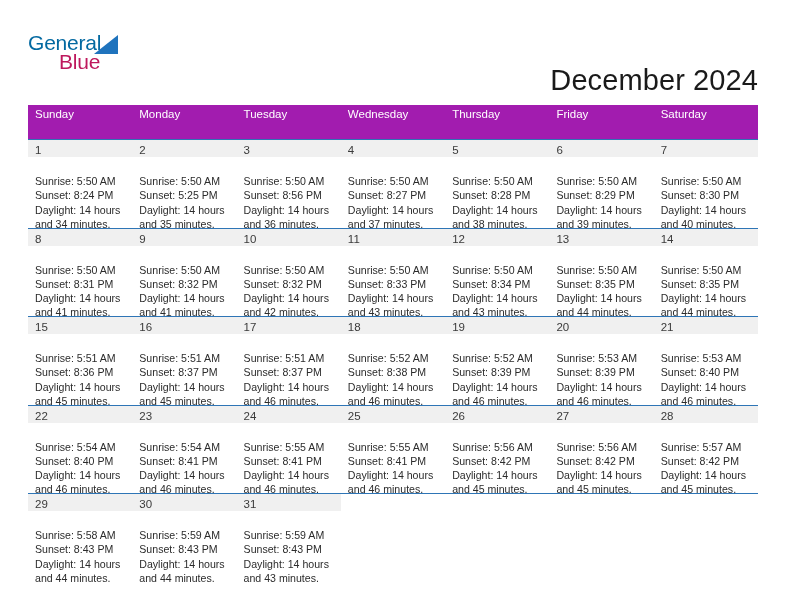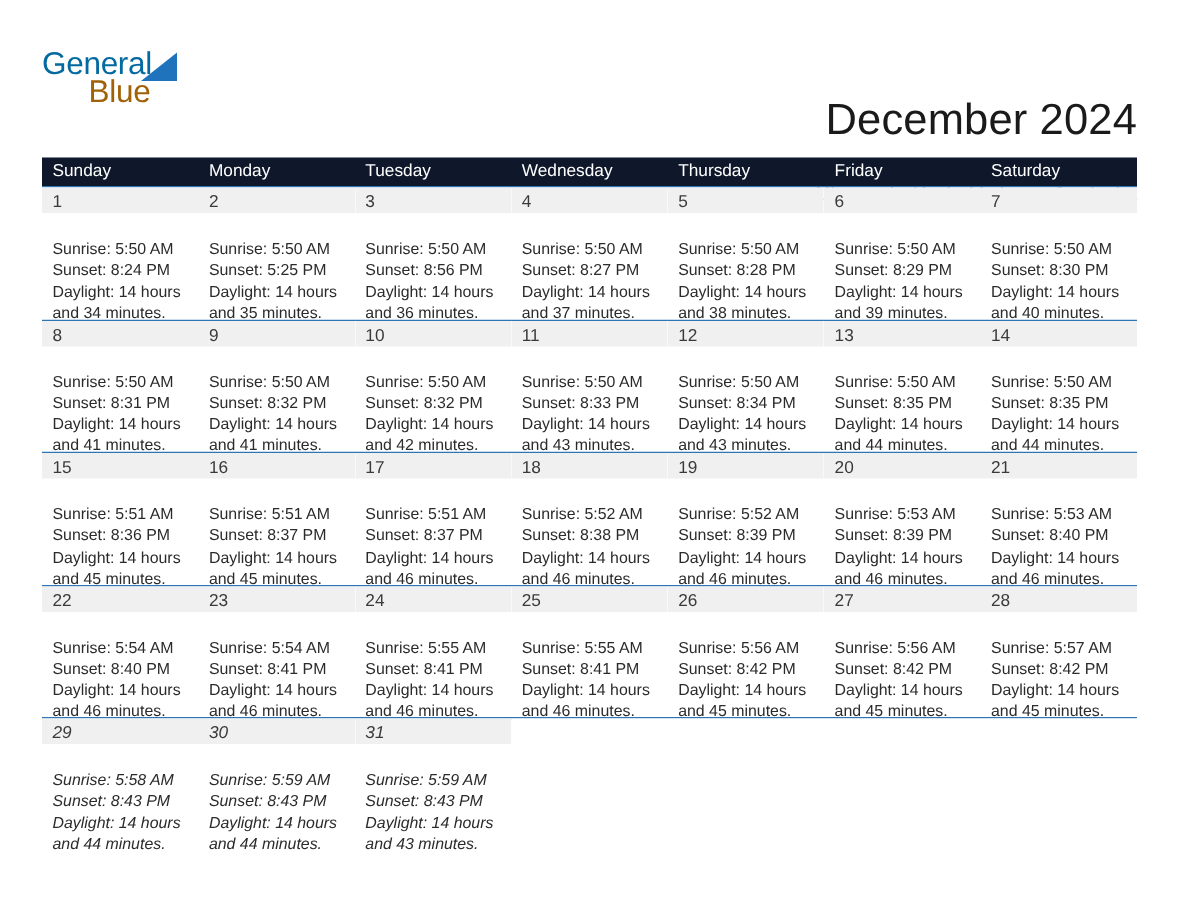--- a/index.html
+++ b/index.html
@@ -42,21 +42,21 @@
     font-size: 21px;
     color: #0369a1;
     letter-spacing: -0.2px;
     line-height: 22px;
   }
   .logo-blue {
     position: absolute;
     left: 31px;
     top: 19px;
     font-size: 21px;
-    color: #a16207;
+    color: #be185d;
     letter-spacing: -0.2px;
     line-height: 22px;
   }
   .logo-tri {
     position: absolute;
     left: 66px;
     top: 3px;
     width: 0;
     height: 0;
     border-left: 24px solid transparent;
@@ -87,39 +87,39 @@
   
   .calendar {
     position: absolute;
     left: 28px;
     top: 105px;
     width: 730px;
   }
 
   .weekday-row {
     display: flex;
-    background: #0f172a;
-    height: 19px;
+    background: #a21caf;
+    height: 34px;
   }
   .weekday {
     flex: 1 1 0;
     color: #ffffff;
     font-size: 11.5px;
     line-height: 19px;
     padding-left: 7px;
     white-space: nowrap;
     overflow: hidden;
   }
 
   .week-row {
     display: flex;
     border-top: 1.6px solid #2e75b6;
     height: 88.5px;
   }
-  .week-row.last { height: 90px; font-style: italic; }
+  .week-row.last { height: 90px; }
 
   .day-cell {
     flex: 1 1 0;
     position: relative;
     background: #ffffff;
     overflow: hidden;
   }
 
   .day-num-band {
     height: 17px;

